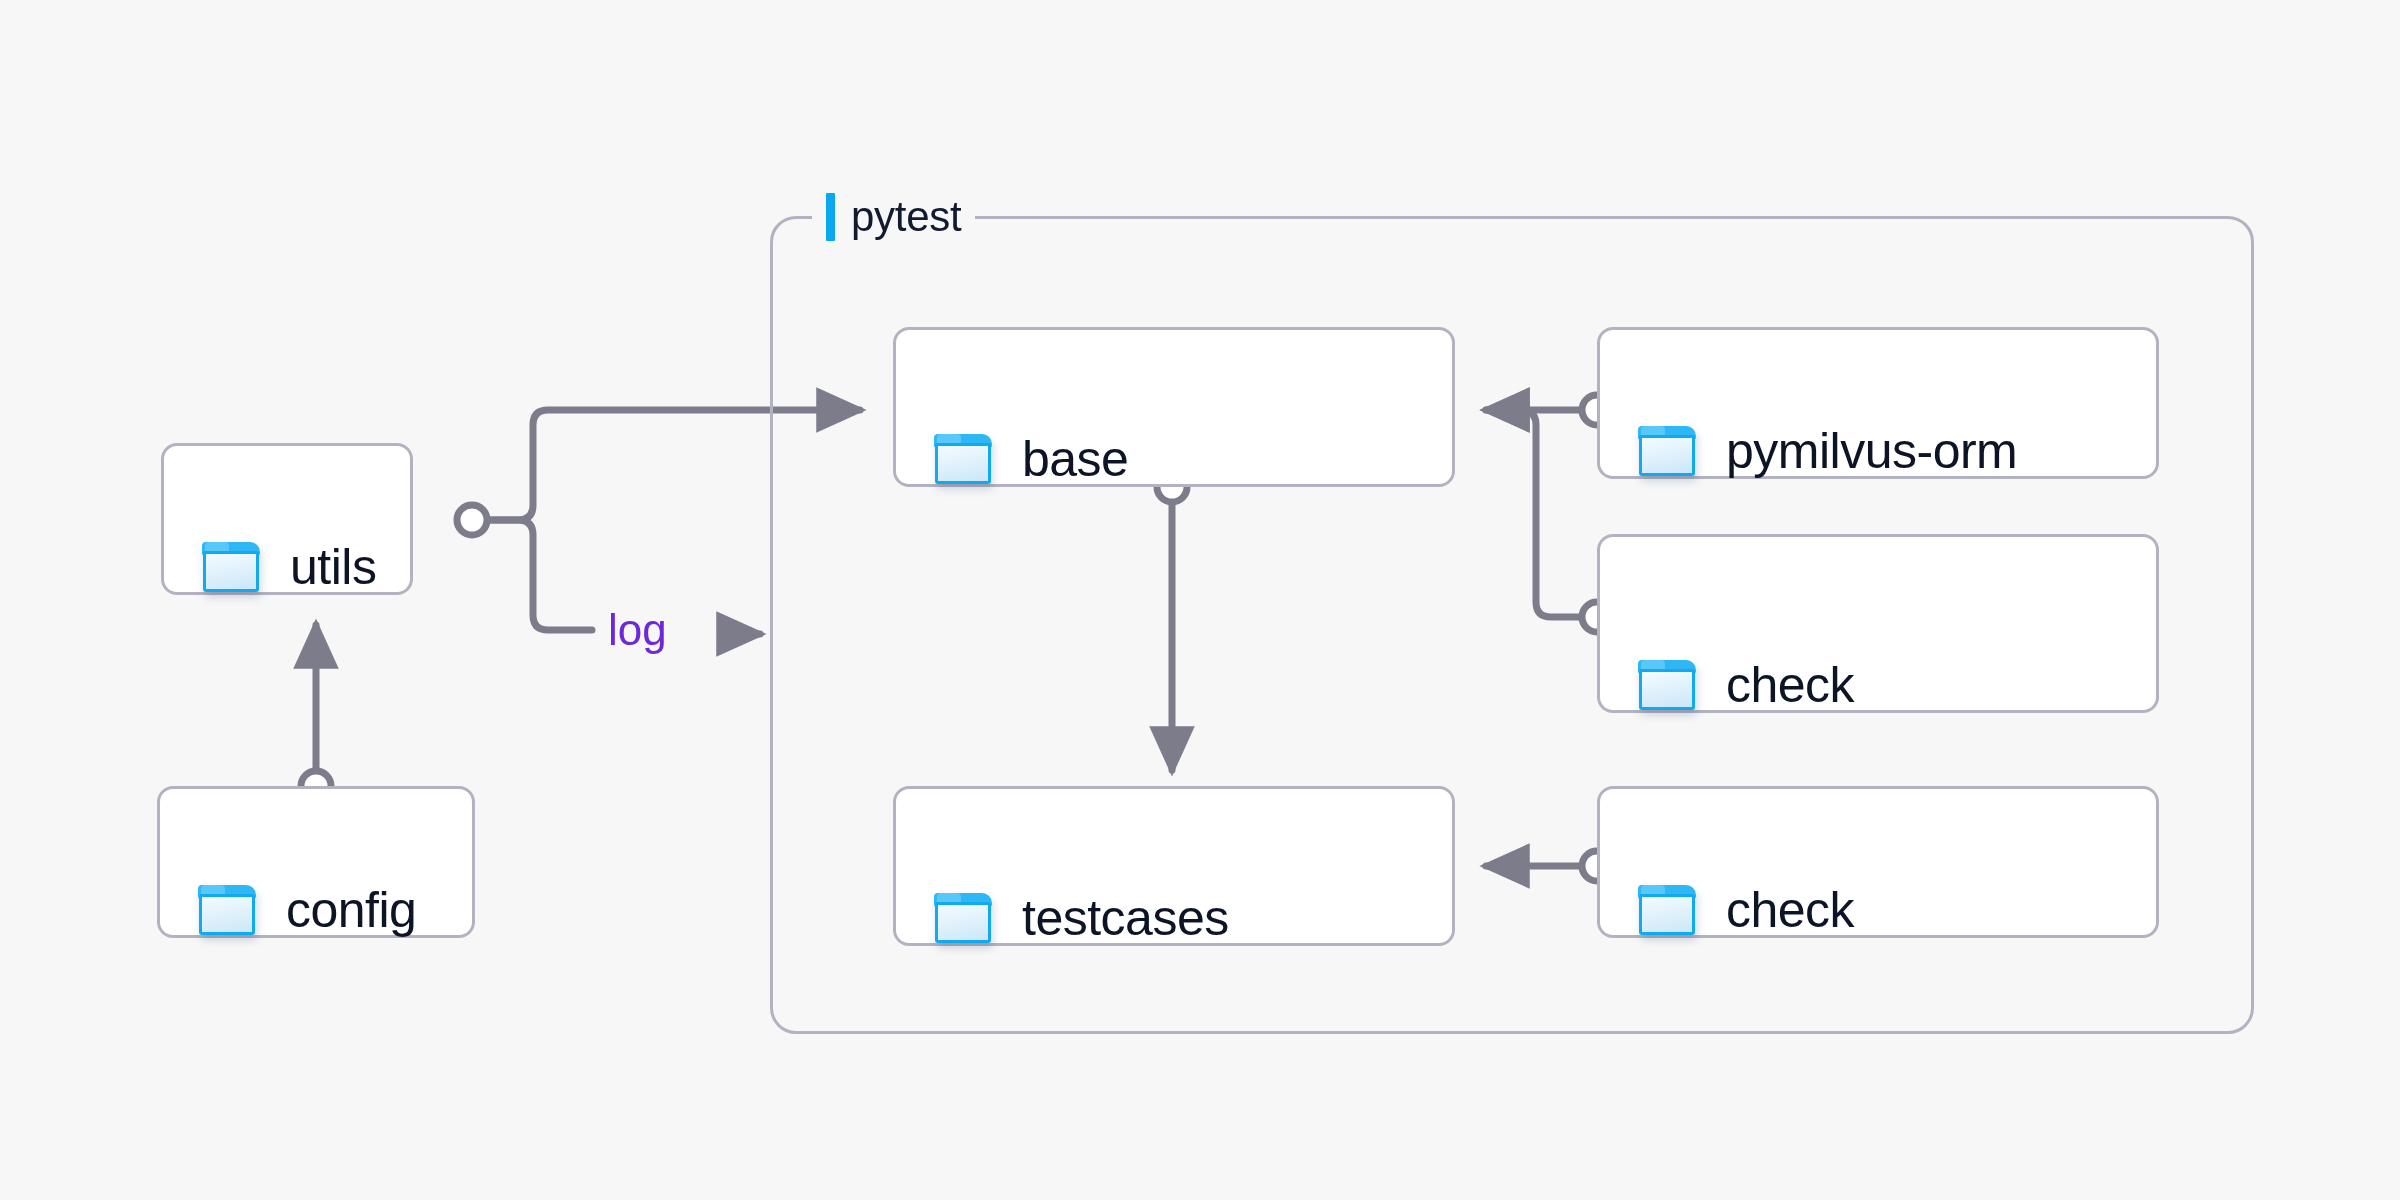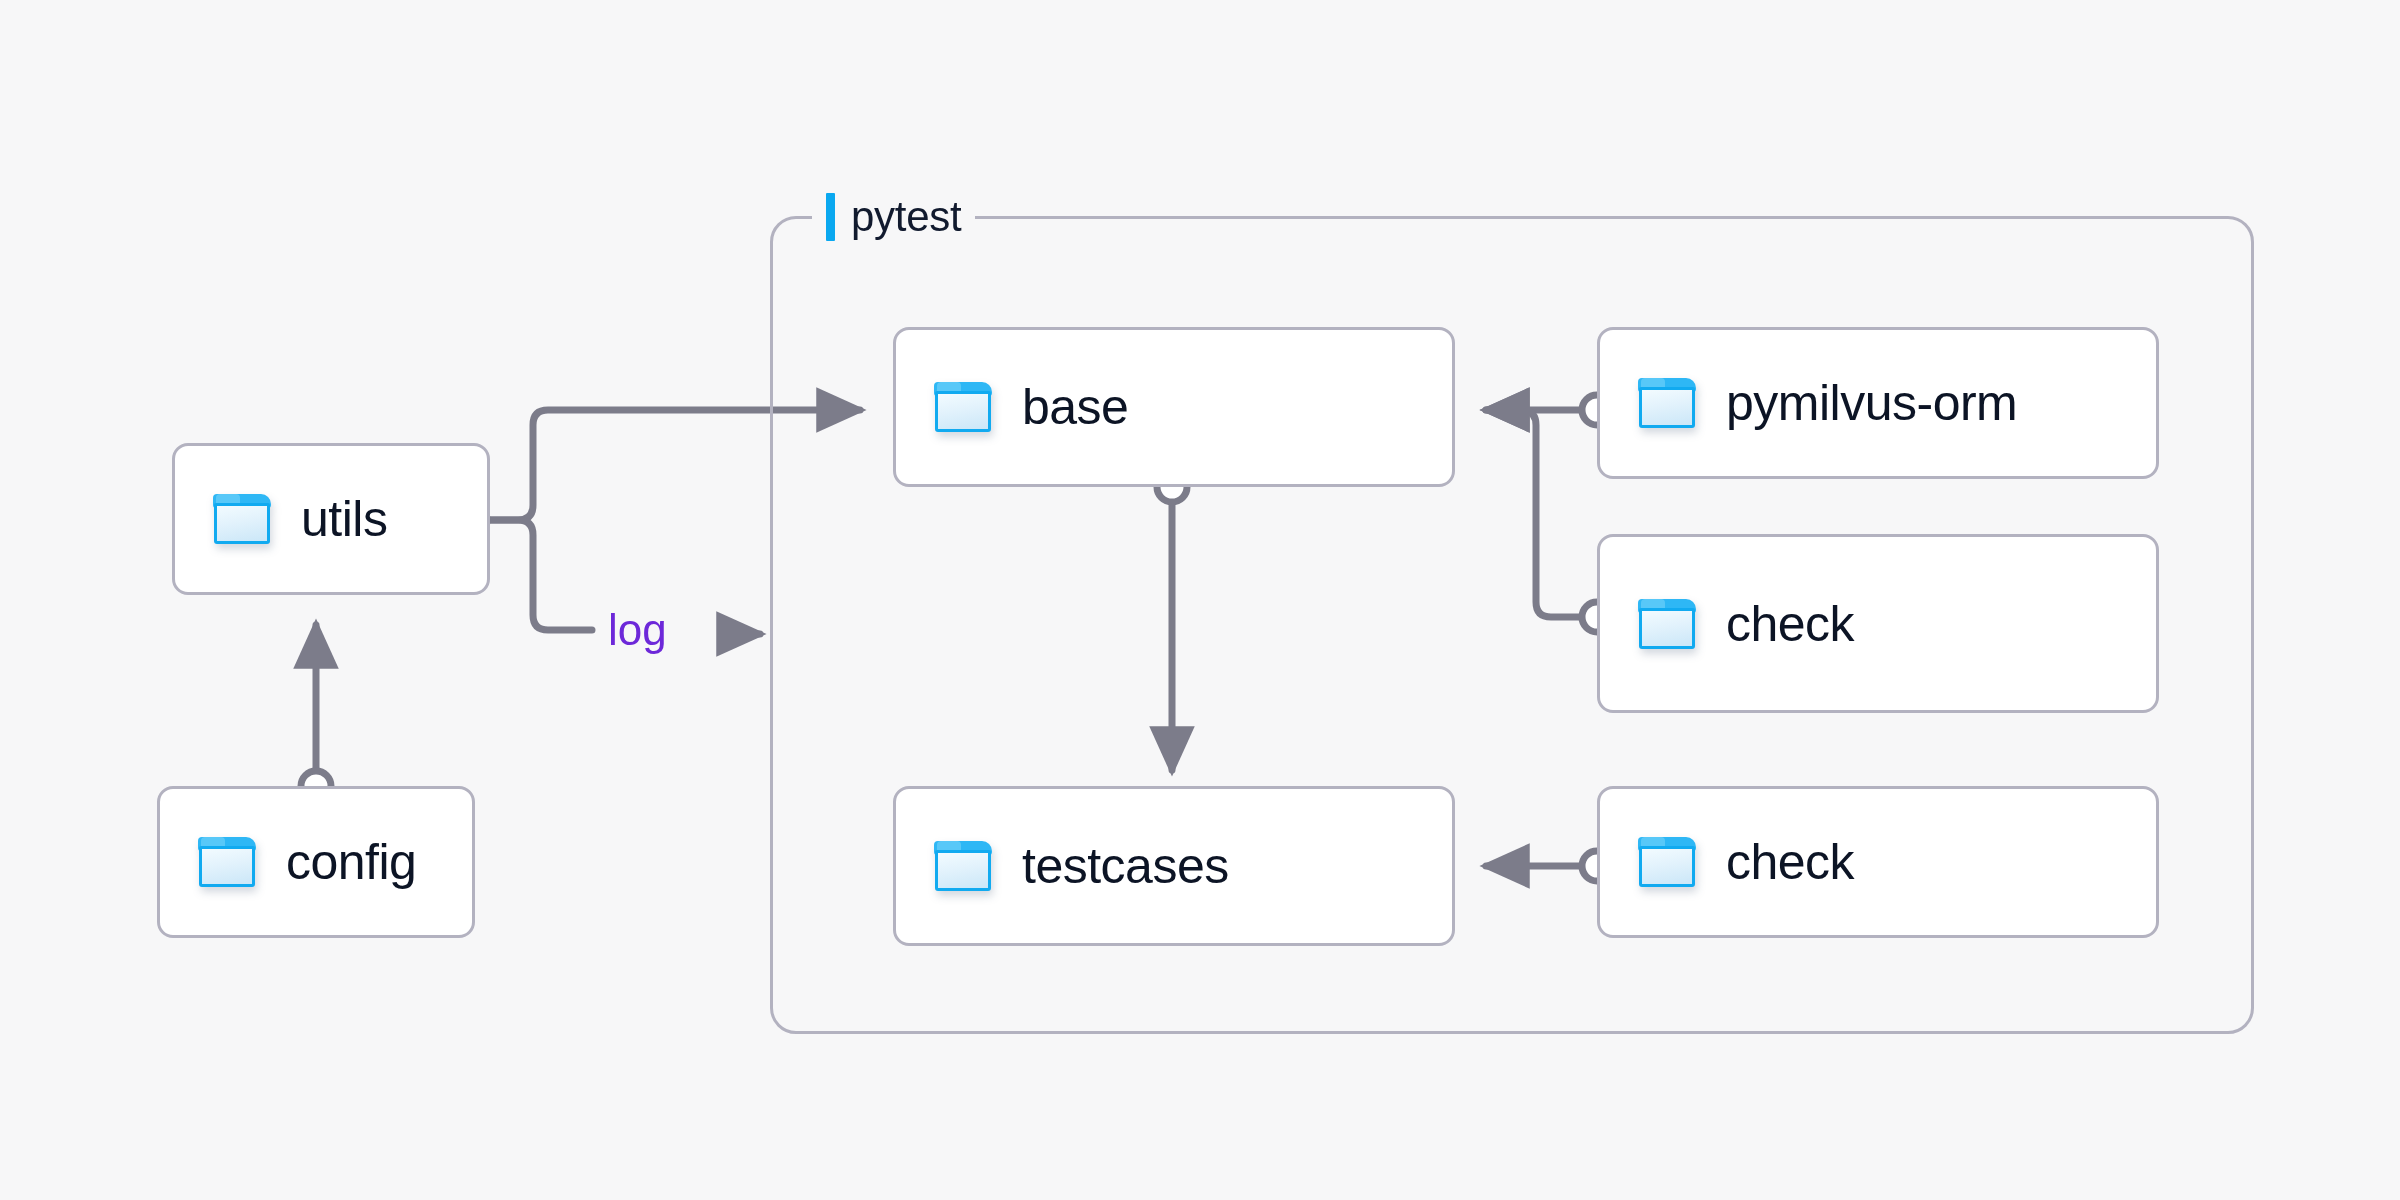--- a/index.html
+++ b/index.html
@@ -58,21 +58,21 @@
   }
 
   
   .node {
     position: absolute;
     box-sizing: border-box;
     background: #ffffff;
     border: 3px solid #b3b2c0;
     border-radius: 16px;
     display: flex;
-    align-items: center;
+    align-items: flex-end;
     padding-left: 38px;
     gap: 30px;
   }
   .node-label {
     font-size: 50px;
     color: #0c1425;
     letter-spacing: -0.5px;
     white-space: nowrap;
     line-height: 1;
   }
@@ -161,21 +161,21 @@
       <circle cx="1597" cy="866" r="15"></circle>
     </g>
   </svg>
 
   <div class="group" style="left:770px; top:216px; width:1478px; height:812px;"></div>
   <div class="group-title" style="left:812px; top:190px;">
     <span class="group-bar"></span>
     <span class="group-label">pytest</span>
   </div>
 
-  <div class="node" style="left:172px; top:443px; width:318px; height:152px;">
+  <div class="node" style="left:161px; top:443px; width:252px; height:152px;">
     <span class="folder">
       <span class="f-back"></span>
         <span class="f-tab"></span>
         <span class="f-front"></span>
     </span>
     <span class="node-label">utils</span>
   </div>
 
   <div class="node" style="left:157px; top:786px; width:318px; height:152px;">
     <span class="folder">

